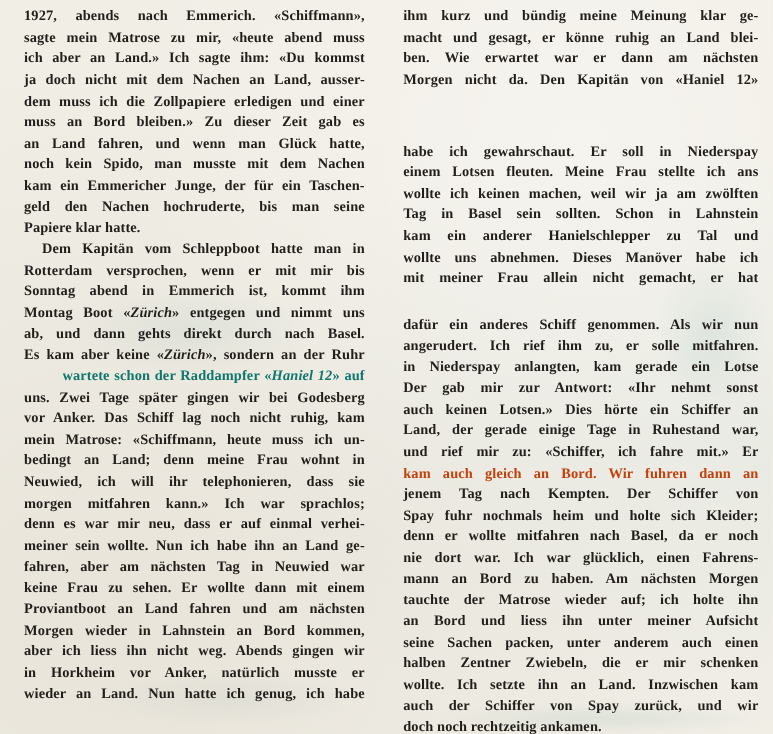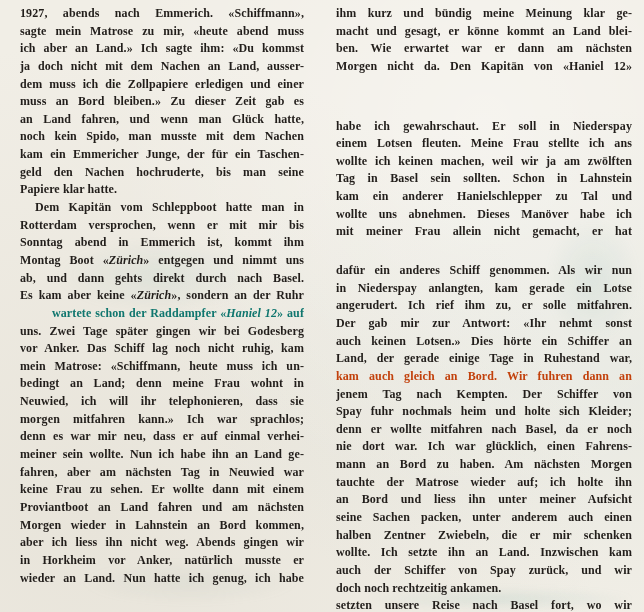--- a/index.html
+++ b/index.html
@@ -106,36 +106,37 @@
       <div class="line" style="color: rgb(34, 30, 27);">keine Frau zu sehen. Er wollte dann mit einem</div>
       <div class="line" style="color: rgb(34, 30, 27);">Proviantboot an Land fahren und am nächsten</div>
       <div class="line" style="color: rgb(34, 30, 27);">Morgen wieder in Lahnstein an Bord kommen,</div>
       <div class="line" style="color: rgb(34, 30, 27);">aber ich liess ihn nicht weg. Abends gingen wir</div>
       <div class="line" style="color: rgb(34, 30, 27);">in Horkheim vor Anker, natürlich musste er</div>
       <div class="line" style="color: rgb(34, 30, 27);">wieder an Land. Nun hatte ich genug, ich habe</div>
     </div>
 
   <div class="column col-right">
       <div class="line" style="color: rgb(34, 30, 27);">ihm kurz und bündig meine Meinung klar ge-</div>
-      <div class="line" style="color: rgb(34, 30, 27);">macht und gesagt, er könne kommt an Land blei-</div>
+      <div class="line" style="color: rgb(34, 30, 27);">macht und gesagt, er könne ruhig an Land blei-</div>
       <div class="line" style="color: rgb(34, 30, 27);">ben. Wie erwartet war er dann am nächsten</div>
       <div class="line" style="color: rgb(34, 30, 27);">Morgen nicht da. Den Kapitän von «Haniel 12»</div>
       <div class="line" style="color: rgb(34, 30, 27); margin-top: 42px;">habe ich gewahrschaut. Er soll in Niederspay</div>
       <div class="line" style="color: rgb(34, 30, 27);">einem Lotsen fleuten. Meine Frau stellte ich ans</div>
       <div class="line" style="color: rgb(34, 30, 27);">wollte ich keinen machen, weil wir ja am zwölften</div>
       <div class="line" style="color: rgb(34, 30, 27);">Tag in Basel sein sollten. Schon in Lahnstein</div>
       <div class="line" style="color: rgb(34, 30, 27);">kam ein anderer Hanielschlepper zu Tal und</div>
       <div class="line" style="color: rgb(34, 30, 27);">wollte uns abnehmen. Dieses Manöver habe ich</div>
       <div class="line" style="color: rgb(34, 30, 27);">mit meiner Frau allein nicht gemacht, er hat</div>
       <div class="line" style="color: rgb(34, 30, 27); margin-top: 21px;">dafür ein anderes Schiff genommen. Als wir nun</div>
+      <div class="line" style="color: rgb(34, 30, 27);">angerudert. Ich rief ihm zu, er solle mitfahren.</div>
       <div class="line" style="color: rgb(34, 30, 27);">in Niederspay anlangten, kam gerade ein Lotse</div>
-      <div class="line" style="color: rgb(34, 30, 27);">angerudert. Ich rief ihm zu, er solle mitfahren.</div>
       <div class="line" style="color: rgb(34, 30, 27);">Der gab mir zur Antwort: «Ihr nehmt sonst</div>
       <div class="line" style="color: rgb(34, 30, 27);">auch keinen Lotsen.» Dies hörte ein Schiffer an</div>
       <div class="line" style="color: rgb(34, 30, 27);">Land, der gerade einige Tage in Ruhestand war,</div>
+      <div class="line" style="color: rgb(34, 30, 27);">und rief mir zu: «Schiffer, ich fahre mit.» Er</div>
       <div class="line" style="color: #c2410c;">kam auch gleich an Bord. Wir fuhren dann an</div>
       <div class="line" style="color: rgb(34, 30, 27);">jenem Tag nach Kempten. Der Schiffer von</div>
       <div class="line" style="color: rgb(34, 30, 27);">Spay fuhr nochmals heim und holte sich Kleider;</div>
       <div class="line" style="color: rgb(34, 30, 27);">denn er wollte mitfahren nach Basel, da er noch</div>
       <div class="line" style="color: rgb(34, 30, 27);">nie dort war. Ich war glücklich, einen Fahrens-</div>
       <div class="line" style="color: rgb(34, 30, 27);">mann an Bord zu haben. Am nächsten Morgen</div>
       <div class="line" style="color: rgb(34, 30, 27);">tauchte der Matrose wieder auf; ich holte ihn</div>
       <div class="line" style="color: rgb(34, 30, 27);">an Bord und liess ihn unter meiner Aufsicht</div>
       <div class="line" style="color: rgb(34, 30, 27);">seine Sachen packen, unter anderem auch einen</div>
       <div class="line" style="color: rgb(34, 30, 27);">halben Zentner Zwiebeln, die er mir schenken</div>

